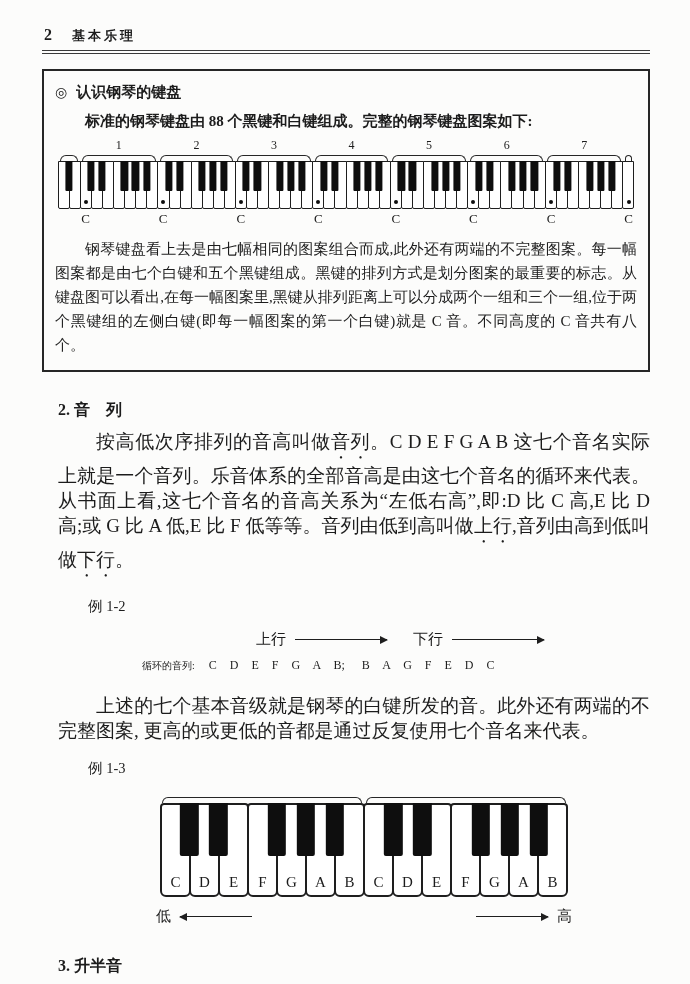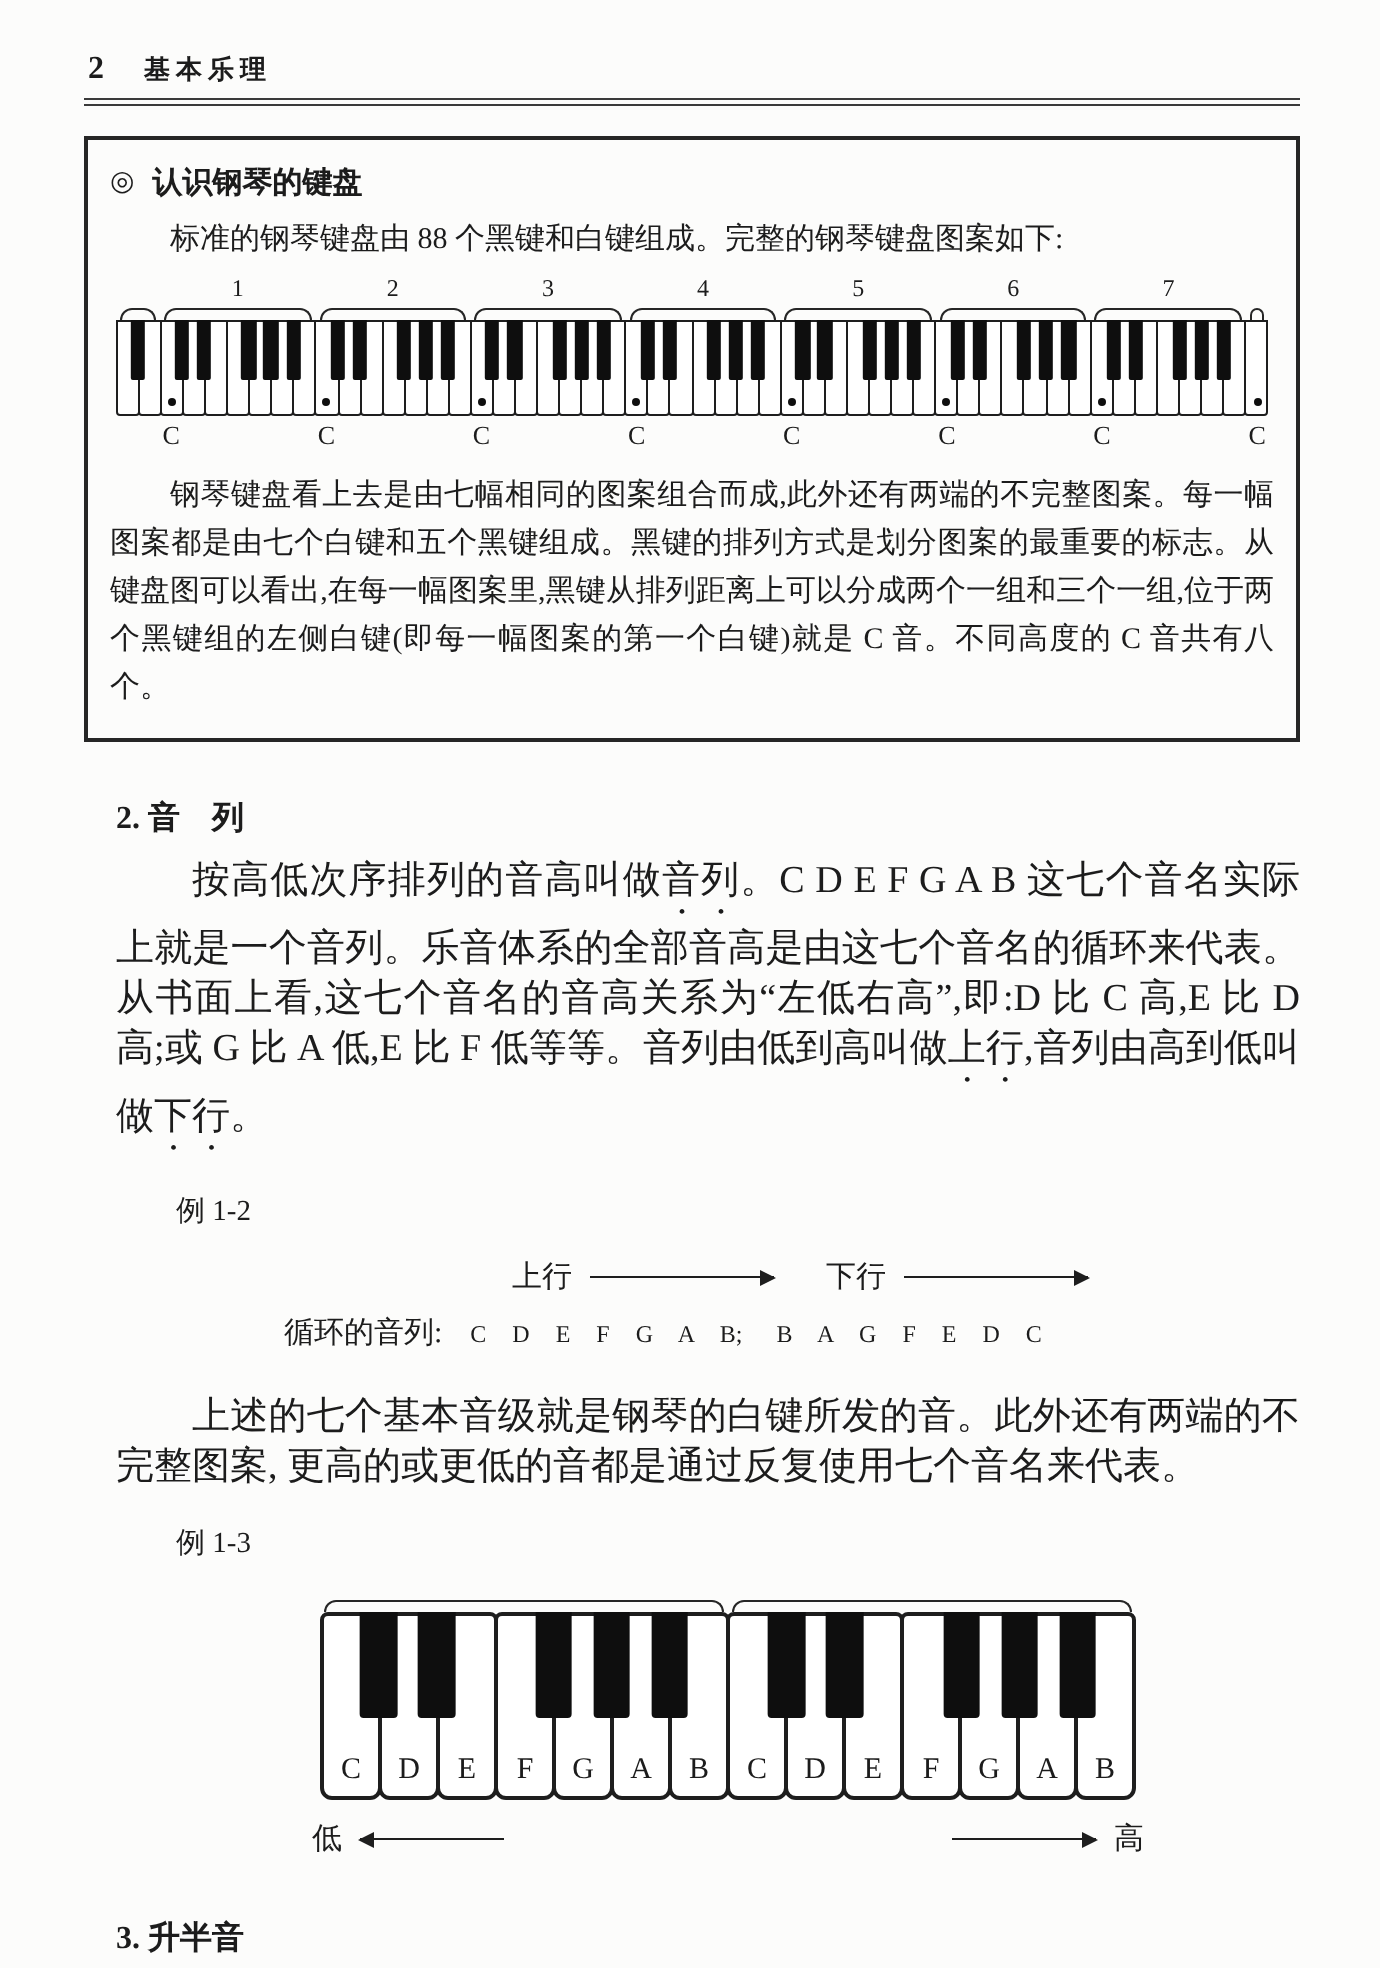--- a/index.html
+++ b/index.html
@@ -14,21 +14,21 @@
   .hdr .bt  { font-size:13px; font-weight:bold; letter-spacing:3px; }
   .hdr-rule { height:4px; border-top:1px solid #3a3a3a; border-bottom:1px solid #3a3a3a; margin-top:5px; }
 
   
   .intro-box { border:2px solid #262626; margin-top:15px; padding:12px 11px 13px; }
   .box-title { font-weight:bold; font-size:15px; display:flex; gap:9px; align-items:center; }
   .circle-ic { font-size:14px; line-height:1; }
   p { font-size:19px; line-height:25px; text-align:justify; }
   .ind { text-indent:2em; }
   .intro-box p { font-size:15px; line-height:24px; }
-  .intro-box p.intro { margin-top:7px; }
+  .intro-box p.intro { margin-top:7px;font-weight:bold; }
   .intro-box p.body2 { margin-top:9px; }
 
   
   .kb { width:99%; margin:6px auto 0; }
   .bracket-row { position:relative; height:22px; }
   .bracket { position:absolute; bottom:0; height:6px; border:1px solid #262626; border-bottom:none; border-radius:6px 6px 0 0; }
   .bracket-num { position:absolute; bottom:8px; transform:translateX(-50%); font-size:12px; }
   .keys { position:relative; display:flex; height:48px; background:#fff; }
   .wk { flex:1; border:1px solid #1e1e1e; margin-left:-1px; background:#fff; position:relative; border-radius:0 0 2px 2px; }
   .wk:first-child { margin-left:0; }
@@ -46,21 +46,21 @@
   .ex-label { font-size:14.5px; margin:16px 0 0 30px; }
 
   
   .ud-row { display:flex; align-items:center; margin:14px 0 0 198px; font-size:15px; }
   .arr { position:relative; height:1px; background:#1e1e1e; display:inline-block; }
   .arr-r::after { content:''; position:absolute; right:-1px; top:-3.5px; border-left:8px solid #1e1e1e; border-top:4px solid transparent; border-bottom:4px solid transparent; }
   .arr-l::after { content:''; position:absolute; left:-1px; top:-3.5px; border-right:8px solid #1e1e1e; border-top:4px solid transparent; border-bottom:4px solid transparent; }
   .ud-row .arr { width:92px; margin-left:9px; }
   .ud-gap { width:26px; }
   .notes-row { display:flex; align-items:baseline; margin:9px 0 0 84px; }
-  .series-label { font-size:15px; }
+  .series-label { font-size:10px; }
   .notes { margin-left:14px; font-size:12px; word-spacing:10px; white-space:nowrap; }
   .notes.desc { margin-left:17px; }
 
   
   .kb2-wrap { width:408px; margin:14px 0 0 102px; }
   .kb2-wrap .bracket-row { height:11px; }
   .kb2-wrap .keys { height:94px; }
   .kb2-wrap .wk { border:2px solid #1e1e1e; margin-left:-2px; border-radius:4px 4px 6px 6px; }
   .kb2-wrap .wk:first-child { margin-left:0; }
   .kb2-wrap .bk { width:4.5%; height:56%; border-radius:0 0 2px 2px; }

